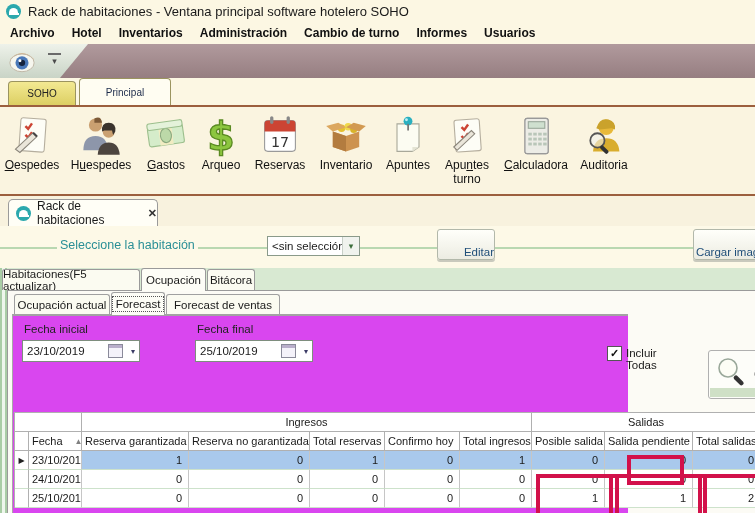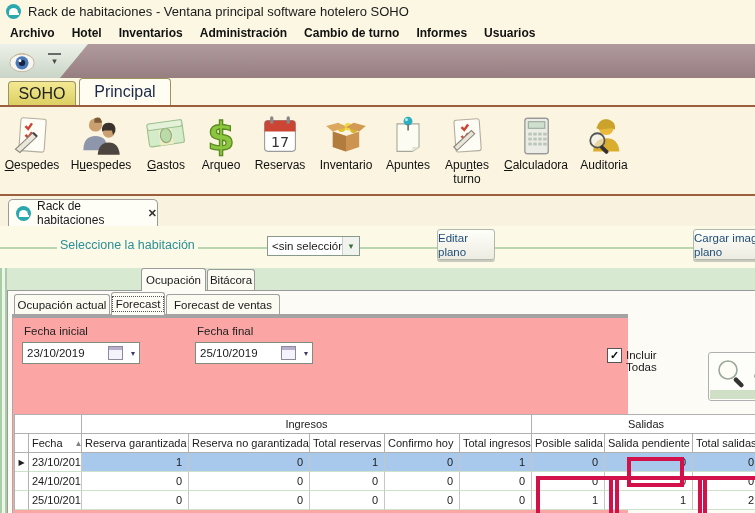--- a/index.html
+++ b/index.html
@@ -13,57 +13,57 @@
   .app-dot::after{content:"";position:absolute;left:2.5px;top:9.5px;width:10px;height:2px;background:#fff}
   
   #menubar{top:22px;left:0;width:755px;height:22px;display:flex;align-items:center;gap:17px;padding-left:10px;font-size:12px;background:#fcf7e3}
   .menu-item{cursor:default;font-weight:600;color:#111}
   
   #quickbar{top:44px;left:0;width:755px;height:34px;background:linear-gradient(#b19a9d,#967e81)}
   #quickbar .lightzone{position:absolute;left:0;top:0;width:88px;height:34px;background:linear-gradient(#eef2ea,#c9d4c6);clip-path:polygon(0 0,88px 0,60px 34px,0 34px)}
   #quickbar .chev{position:absolute;left:48px;top:9px;width:13px;height:13px;font-size:9px;color:#4a4a4a;text-align:center;line-height:13px;border-top:2px solid #6a6a6a}
   
   #wstabs{top:78px;left:0;width:755px;height:27px;background:#fcf7e3}
-  .wstab{position:absolute;bottom:0;display:flex;align-items:center;justify-content:center;font-size:16px;border:1px solid #9b945f;border-bottom:none;border-radius:4px 4px 0 0}
+  .wstab{position:absolute;bottom:0;display:flex;align-items:center;justify-content:center;font-size:10px;border:1px solid #9b945f;border-bottom:none;border-radius:4px 4px 0 0}
   #tab-soho{left:8px;width:66px;height:23px;background:linear-gradient(#f3e992,#dccf63);color:#222}
   #tab-principal{left:79px;width:90px;height:26px;background:#fffdf2;color:#1b2a4a;font-weight:400}
   
   #ribbon{top:105px;left:0;width:755px;height:91px;background:#faf4e0;border-top:2px solid #9c5f3e;border-bottom:2px solid #9c5f3e;display:flex;align-items:flex-start;padding-top:7px;box-sizing:border-box}
   .rib-item{display:flex;flex-direction:column;align-items:center;flex:0 0 auto}
   .rib-item svg{width:44px;height:44px}
   .rib-label{font-size:12px;color:#111;line-height:14px;text-align:center;white-space:nowrap}
   .ul{text-decoration:underline}
   
   #doctabrow{top:196px;left:0;width:755px;height:30px;background:#f8f2de}
   #doctab{position:absolute;left:8px;top:3px;width:150px;height:27px;background:#fffef6;border:1px solid #9a9a9a;border-bottom:none;border-radius:5px 5px 0 0;display:flex;align-items:center;gap:6px;padding-left:7px;box-sizing:border-box;font-size:12px}
   #doctab .close{margin-left:4px;font-size:11px;font-weight:700;color:#333}
   
   #roombar{top:226px;left:0;width:755px;height:42px;background:#fdf9e7}
   #greenline{position:absolute;left:0;top:21px;width:755px;height:2px;background:#b9d8b1}
   #room-label{position:absolute;left:57px;top:12px;font-size:12.5px;color:#2a8f96;background:#fdf9e7;padding:0 3px}
   #room-combo{position:absolute;left:267px;top:10px;width:93px;height:20px;background:#fff;border:1px solid #8a9a8a;display:flex;align-items:center;box-sizing:border-box;font-size:11.5px}
   #room-combo .val{flex:1;padding-left:4px;white-space:nowrap;overflow:hidden}
   #room-combo .dd{width:16px;height:100%;background:#f0f3ee;border-left:1px solid #c8d0c8;display:flex;align-items:center;justify-content:center;font-size:9px;color:#3c6e3c}
-  .planbtn{position:absolute;top:3px;height:31px;background:linear-gradient(#fffffa,#ecece2);border:1px solid #b2b8aa;border-radius:3px;box-shadow:0 2px 0 #c9c9bd;color:#1f4e79;font-size:11.5px;line-height:14px;text-align:left;box-sizing:border-box;padding-top:1px;overflow:hidden;white-space:nowrap}
+  .planbtn{position:absolute;top:3px;height:31px;background:linear-gradient(#fffffa,#ecece2);border:1px solid #b2b8aa;border-radius:3px;box-shadow:0 2px 0 #c9c9bd;color:#1f4e79;font-size:11.5px;line-height:14px;text-align:right;box-sizing:border-box;padding-top:15px;overflow:hidden;white-space:nowrap}
   #btn-editar{left:437px;width:58px}
   #btn-cargar{left:693px;width:80px}
   
   #pagearea{top:268px;left:0;width:755px;height:245px;background:#d8e9d2}
   .leftedge{position:absolute;left:0;top:0;width:7px;height:245px;background:#d8e9d2;border-left:2px solid #a9cda5;box-shadow:inset 3px 0 0 #eef6ec, inset 5px 0 0 #a9cda5}
   .ptab{position:absolute;top:1px;height:21px;background:#fbfbf1;border:1px solid #9a9a9a;border-bottom:none;border-radius:3px 3px 0 0;display:flex;align-items:center;justify-content:center;font-size:11.5px;box-sizing:border-box}
   #ptab-hab{left:2px;width:138px}
   #ptab-ocu{left:141px;top:0;height:23px;width:65px;background:#fdfdf6;z-index:3}
   #ptab-bit{left:207px;width:48px}
   #panel{position:absolute;left:7px;top:22px;width:748px;height:223px;background:#fcfbf5;border-top:1px solid #9a9a9a;border-left:1px solid #9a9a9a;box-sizing:border-box}
   .stab{position:absolute;height:21px;background:#fbfbf1;border:1px solid #a0a0a0;border-bottom:none;border-radius:3px 3px 0 0;display:flex;align-items:center;justify-content:center;font-size:11.5px;box-sizing:border-box}
   #stab-actual{left:6px;top:3px;width:96px}
   #stab-forecast{left:103px;top:1px;height:23px;width:54px;background:#fdfdf6;z-index:3}
   #stab-forecast .focus{border:1px dotted #555;padding:1px 3px}
   #stab-ventas{left:158px;top:3px;width:114px}
-  #subpanel{position:absolute;left:4px;top:23px;width:616px;height:200px;background:#fca5a5;border-top:4px solid #a3a3a3;border-left:1px solid #a8a8a8;box-sizing:border-box}
+  #subpanel{position:absolute;left:4px;top:23px;width:616px;height:200px;background:#d946ef;border-top:2px solid #a3a3a3;border-left:1px solid #a8a8a8;box-sizing:border-box}
   
   .flabel{position:absolute;font-size:11.5px;color:#222}
   .datefield{position:absolute;width:118px;height:22px;border:1px solid #7e8e7e;background:#fff;display:flex;align-items:center;box-sizing:border-box;font-size:11.5px}
   .datefield .dval{flex:1;padding-left:4px}
   .cal{width:13px;height:12px;border:1px solid #8a8a9a;background:#f4f2fa;position:relative;margin-right:4px}
   .cal::before{content:"";position:absolute;left:0;top:0;width:100%;height:3px;background:#b9aecb}
   .datefield .darr{width:12px;font-size:8px;color:#3b3b66;text-align:center}
   #chkbox{position:absolute;left:594px;top:30px;width:13px;height:13px;background:#fff;border:1px solid #555;font-size:11px;line-height:12px;text-align:center;color:#111;font-weight:700}
   #chklabel{position:absolute;left:613px;top:31px;font-size:11.5px}
   #searchbtn{position:absolute;left:695px;top:34px;width:90px;height:49px;background:#fdfdf9;border:1px solid #b0b0b0;border-radius:3px;box-sizing:border-box;overflow:hidden}
@@ -269,20 +269,21 @@
     <span>plano</span>
   </div>
   <div id="btn-cargar" class="planbtn">
     <span>Cargar imagen</span><br>
     <span>plano</span>
   </div>
 </div>
 
 <div id="pagearea" class="abs">
   <div class="leftedge"></div>
+  <div id="ptab-hab" class="ptab">Habitaciones(F5 actualizar)</div>
   <div id="ptab-ocu" class="ptab">Ocupación</div>
   <div id="ptab-bit" class="ptab">Bitácora</div>
 
   <div id="panel">
     <div id="stab-actual" class="stab">Ocupación actual</div>
     <div id="stab-forecast" class="stab">
       <span class="focus">Forecast</span>
     </div>
     <div id="stab-ventas" class="stab">Forecast de ventas</div>
 

